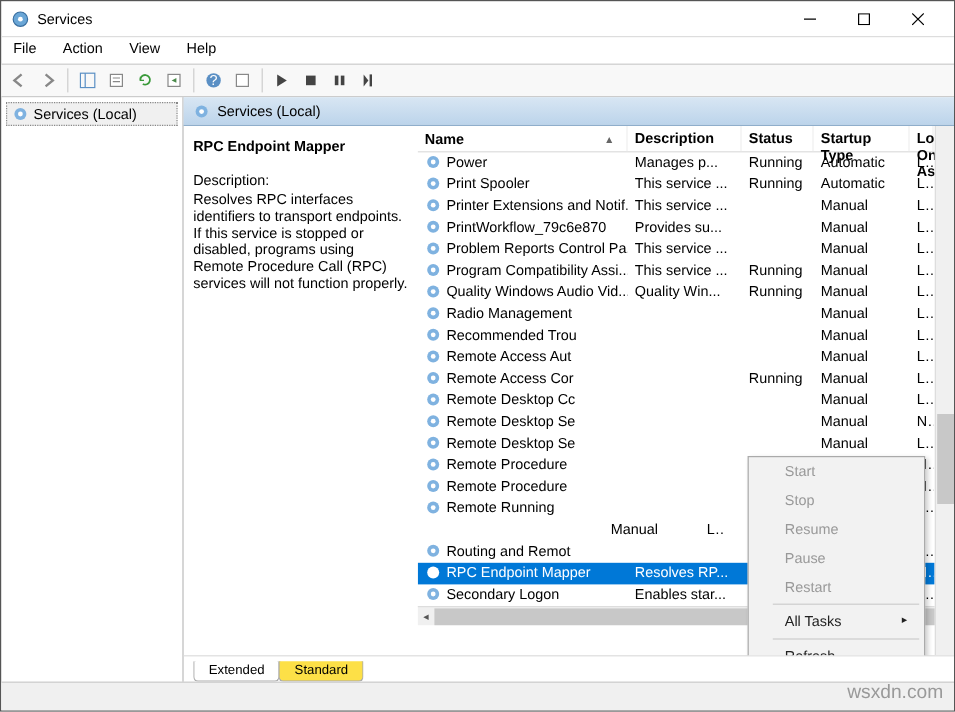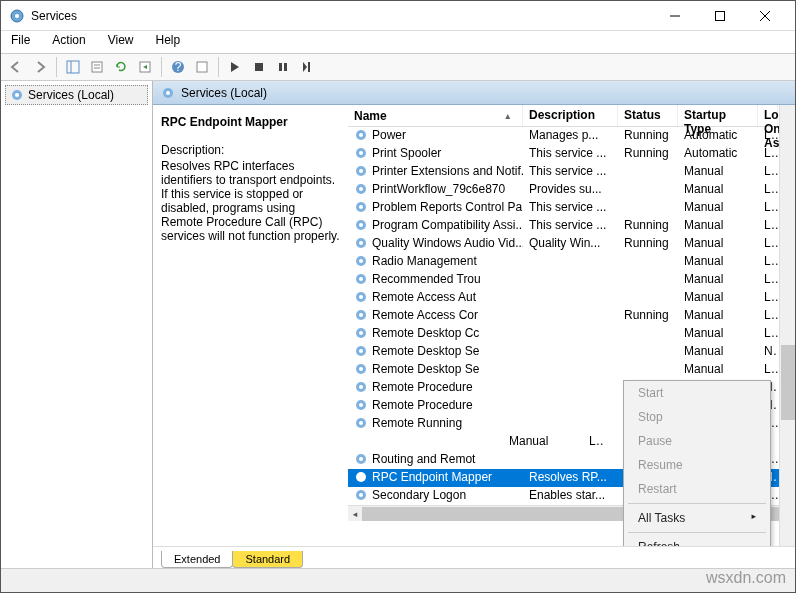--- a/index.html
+++ b/index.html
@@ -44,21 +44,21 @@
 .hscroll .arrow { width: 14px; height: 14px; display: flex; align-items: center; justify-content: center; font-size: 9px; color: #555; }
 .hscroll .arrow.right { margin-left: auto; }
 .vscroll { width: 16px; background: #f0f0f0; border-left: 1px solid #ddd; position: relative; }
 .vscroll .thumb { position: absolute; top: 14px; left: 1px; width: 14px; height: 90px; background: #c8c8c8; }
 .tabs { height: 22px; display: flex; align-items: flex-end; padding-left: 8px; border-top: 1px solid #ddd; }
 .tab { padding: 2px 12px; border: 1px solid #aaa; border-top: none; border-radius: 0 0 4px 4px; margin-right: -1px; font-size: 11px; }
 .tab.active { background: #fde047; position: relative; }
 .statusbar { height: 24px; border-top: 1px solid #ccc; background: #f0f0f0; }
 .watermark { position: absolute; bottom: 6px; right: 10px; font-size: 16px; color: #999; }
 
-.context-menu { position: absolute; left: 470px; top: 275px; width: 148px; background: #f2f2f2; border: 1px solid #aaa; box-shadow: 2px 2px 4px rgba(0,0,0,0.2); z-index: 100; }
+.context-menu { position: absolute; left: 470px; top: 275px; width: 148px; background: #f2f2f2; border: 1px solid #aaa; box-shadow: 2px 2px 4px rgba(0,0,0,0.2); z-index: 100; padding-left: 16px; }
 .cm-item { padding: 5px 14px; color: #222; }
 .cm-item.disabled { color: #999; }
 .cm-sep { height: 1px; background: #ccc; margin: 2px 4px; }
 .cm-item .arrow { float: right; font-size: 9px; }
 </style>
 </head>
 <body>
 
 <div class="titlebar">
   <span class="icon">
@@ -478,22 +478,22 @@
           <div class="arrow right">▸</div>
         </div>
       </div>
       <div class="vscroll">
         <div class="thumb" style="top:240px;height:75px"></div>
       </div>
 
       <div class="context-menu">
         <div class="cm-item disabled">Start</div>
         <div class="cm-item disabled">Stop</div>
+        <div class="cm-item disabled">Resume</div>
         <div class="cm-item disabled">Pause</div>
-        <div class="cm-item disabled">Resume</div>
         <div class="cm-item disabled">Restart</div>
         <div class="cm-sep"></div>
         <div class="cm-item"><span>All Tasks</span><span class="arrow">▸</span></div>
         <div class="cm-sep"></div>
         <div class="cm-item">Refresh</div>
 
       </div>
     </div>
     <div class="tabs">
       <div class="tab">Extended</div>

